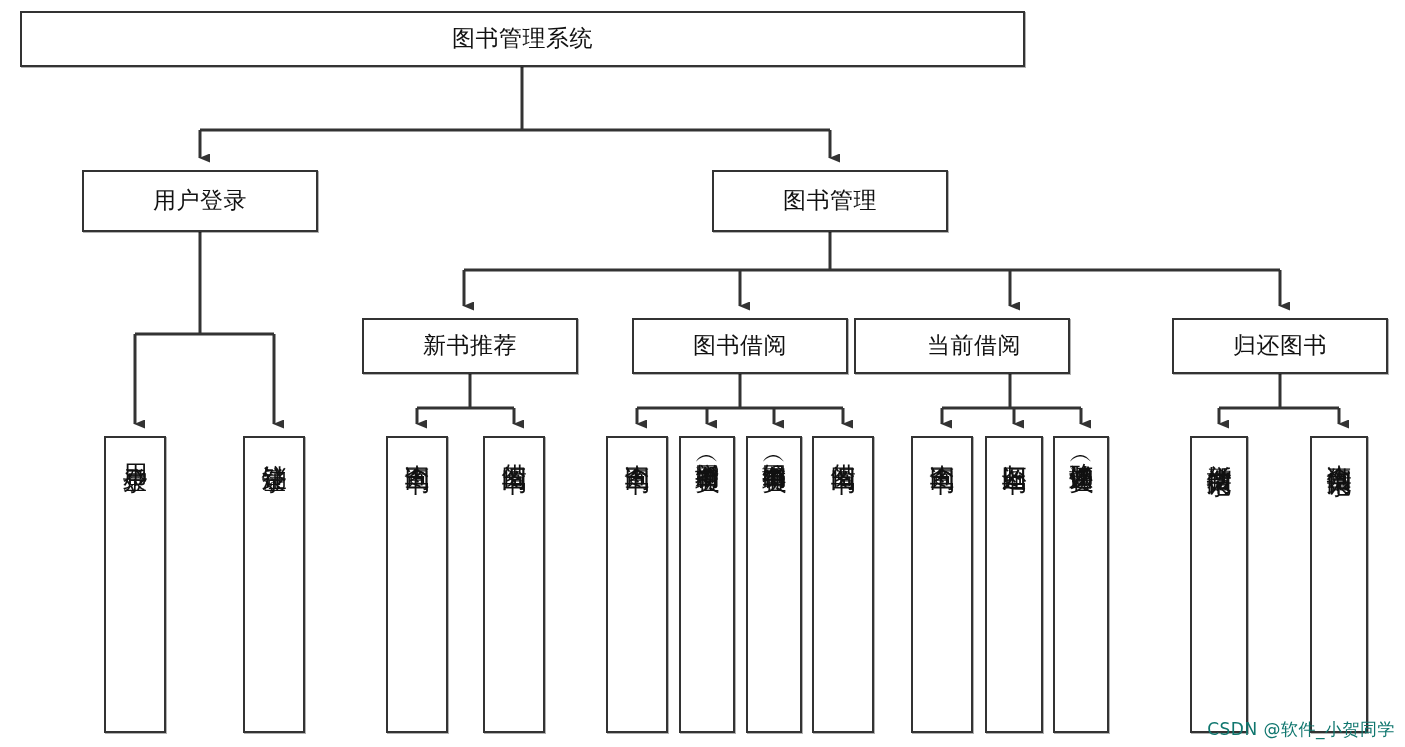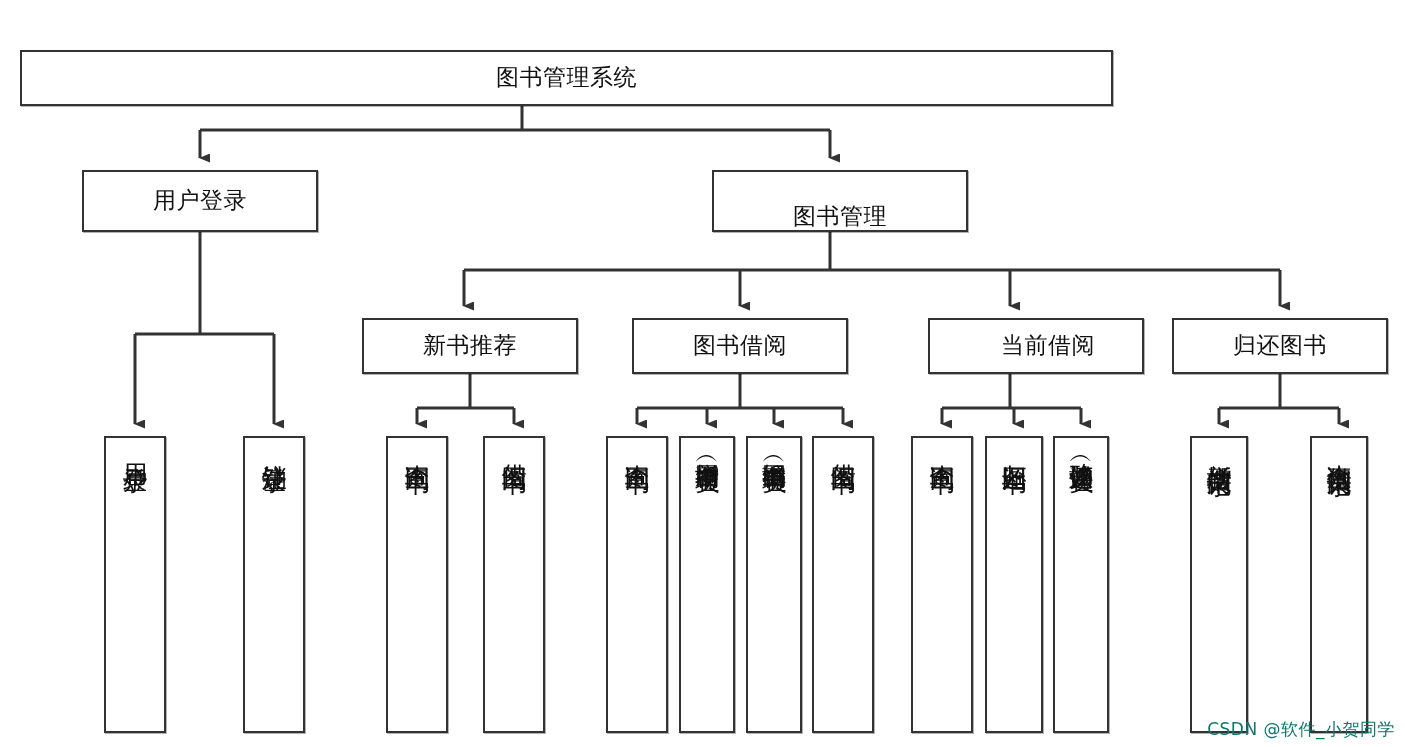--- a/index.html
+++ b/index.html
@@ -119,38 +119,38 @@
       <path d="M1014,408 L1014,424" marker-end="url(#arrow)"></path>
       <path d="M1081,408 L1081,424" marker-end="url(#arrow)"></path>
 
       <path d="M1280,374 L1280,408"></path>
       <path d="M1219,408 L1339,408"></path>
       <path d="M1219,408 L1219,424" marker-end="url(#arrow)"></path>
       <path d="M1339,408 L1339,424" marker-end="url(#arrow)"></path>
     </g>
   </svg>
 
-  <div class="node horiz" style="left:20px; top:11px; width:1093px; height:56px;margin-top:39px;">
+  <div class="node horiz" style="left:20px; top:11px; width:1005px; height:56px;">
     <span class="lbl">图书管理系统</span>
   </div>
 
   <div class="node horiz" style="left:82px; top:170px; width:236px; height:62px;">
     <span class="lbl">用户登录</span>
   </div>
-  <div class="node horiz" style="left:712px; top:170px; width:256px; height:62px;align-items:flex-end;">
+  <div class="node horiz" style="left:712px; top:170px; width:236px; height:62px;">
     <span class="lbl">图书管理</span>
   </div>
 
   <div class="node horiz" style="left:362px; top:318px; width:216px; height:56px;">
     <span class="lbl">新书推荐</span>
   </div>
   <div class="node horiz" style="left:632px; top:318px; width:216px; height:56px;">
     <span class="lbl">图书借阅</span>
   </div>
-  <div class="node horiz" style="left:928px; top:318px; width:216px; height:56px;padding-left:24px;">
+  <div class="node horiz" style="left:854px; top:318px; width:216px; height:56px;padding-left:24px;">
     <span class="lbl">当前借阅</span>
   </div>
   <div class="node horiz" style="left:1172px; top:318px; width:216px; height:56px;">
     <span class="lbl">归还图书</span>
   </div>
 
   <div class="node vert" style="left:104px; top:436px; width:62px; height:297px;">
     <span class="lbl">用户登录</span>
   </div>
   <div class="node vert" style="left:243px; top:436px; width:62px; height:297px;">

